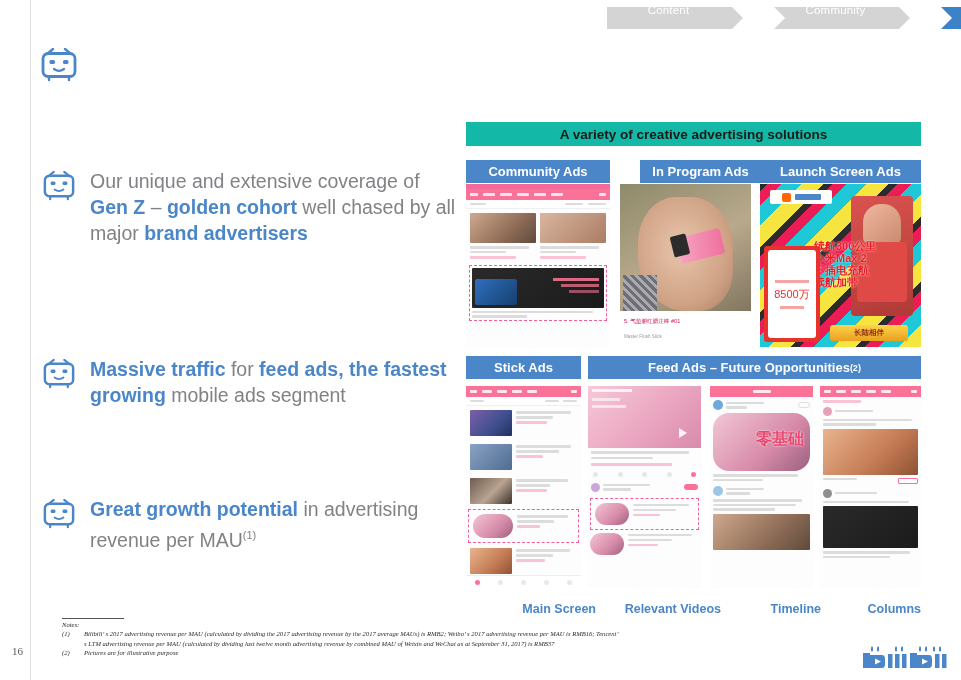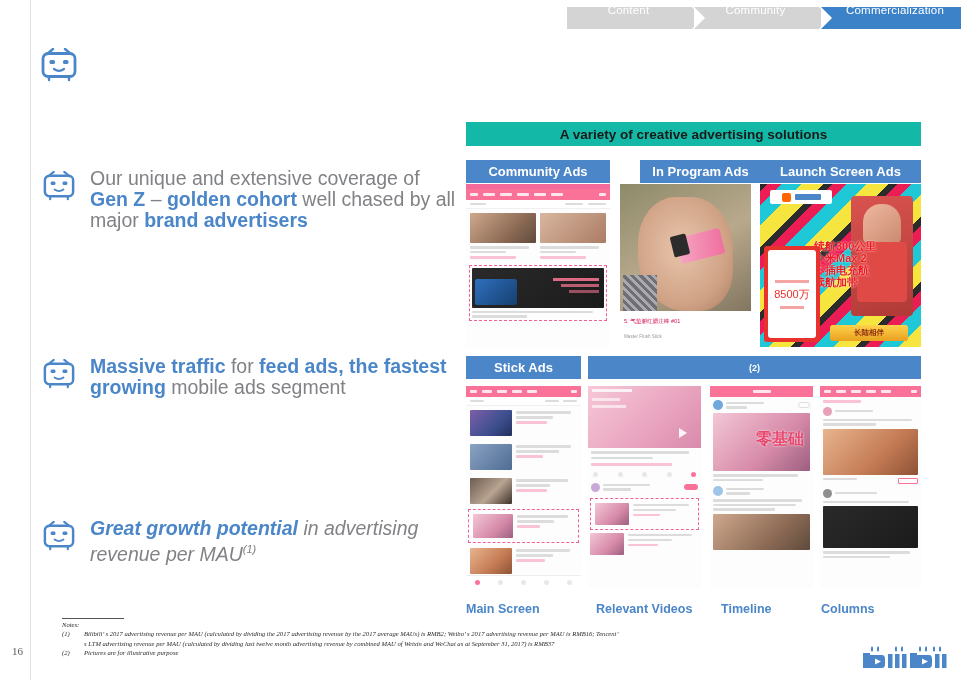--- a/index.html
+++ b/index.html
@@ -24,20 +24,21 @@
   }
   .crumb {
     height: 22px;
     display: flex; align-items: center; justify-content: center;
     color: #ffffff;
     font-size: 11.5px;
     letter-spacing: .2px;
     padding: 0 16px 16px 14px;
     position: relative;
     margin-right: 2px;
+    margin-left: 40px;
   }
   .crumb.inactive { background: #d4d4d4; }
   .crumb.active { background: #3c82c8; }
   .crumb::after {
     content: ""; position: absolute; right: -11px; top: 0;
     width: 0; height: 0;
     border-top: 11px solid transparent;
     border-bottom: 11px solid transparent;
     border-left: 11px solid #d4d4d4;
     z-index: 2;
@@ -76,24 +77,24 @@
   }
 
   
   .bullet {
     position: absolute; left: 42px;
     display: flex; gap: 14px; align-items: flex-start;
     width: 420px;
   }
   .b1 { top: 168px; }
   .b2 { top: 356px; }
-  .b3 { top: 518px; font-style: italic; }
+  .b3 { top: 496px; }
   .bullet .tv { margin-top: 3px; }
   .btext {
-    font-size: 19.5px; line-height: 21px; color: #808285;
+    font-size: 19.5px; line-height: 26px; color: #808285;
   }
   .btext .blue { color: #4a86c8; font-weight: bold; }
   .sup { font-size: 11px; vertical-align: super; }
   .banner {
     position: absolute; left: 466px; top: 122px; width: 455px; height: 24px;
     background: #14b8a6; color: #1a1a1a;
     font-size: 13.5px; font-weight: bold;
     display: flex; align-items: center; justify-content: center;
   }
   .secthead {
@@ -116,21 +117,21 @@
   .sE { left: 588px; top: 386px; width: 113px; height: 202px; }
   .sF { left: 710px; top: 386px; width: 103px; height: 202px; }
   .sG { left: 820px; top: 386px; width: 101px; height: 202px; }
 
   
   .caps {
     position: absolute; left: 466px; top: 602px; width: 455px;
     display: flex;
   }
   .cap {
-    color: #4a86c8; font-size: 12.5px; font-weight: bold; text-align: left;
+    color: #4a86c8; font-size: 12.5px; font-weight: bold; text-align: right;
   }
   .cap1 { width: 130px; }
   .cap2 { width: 125px; }
   .cap3 { width: 100px; }
   .cap4 { width: 100px; }
 
   
   .notes {
     position: absolute; left: 62px; top: 618px; width: 560px;
     font-family: "Liberation Serif", serif;
@@ -164,21 +165,21 @@
   .tabbar { height: 13px; background: #fff; border-top: 1px solid #eee; display: flex; }
   .tabitem { flex: 1; display: flex; align-items: center; justify-content: center; }
   .dot { width: 5px; height: 5px; border-radius: 50%; background: #e8e8e8; }
   .dot.on { background: #fb7299; }
 
   
   .ph1 { background: linear-gradient(135deg,#6c5c50,#b9a391 55%,#3c3129); }
   .ph2 { background: linear-gradient(135deg,#cfa98e,#8f6d57 60%,#5f4a3c); }
   .ph3 { background: linear-gradient(140deg,#2a2a2a,#1b1b1b); }
   .ph4 { background: linear-gradient(135deg,#7d5fa8,#3d4f8f 60%,#23305e); }
-  .ph5 { background: linear-gradient(135deg,#f3c7d6,#d78ba9 60%,#9c5f7f); }
+  .ph5 { background: linear-gradient(135deg,#f3c7d6,#d78ba9 60%,#9c5f7f); border-radius: 16px; }
   .ph6 { background: linear-gradient(135deg,#8aa3c4,#4f6c93); }
   .ph7 { background: linear-gradient(135deg,#e8b48e,#c47b54 60%,#8d5234); }
   .ph8 { background: linear-gradient(135deg,#d9b6a0,#ab7c63); }
 </style>
 </head>
 <body>
 
 <div class="left-rule"></div>
 
 <div class="crumbs">
@@ -272,20 +273,21 @@
 <div class="secthead sh2">
   <span>In Program Ads</span>
 </div>
 <div class="secthead sh3">
   <span>Launch Screen Ads</span>
 </div>
 <div class="secthead sh4">
   <span>Stick Ads</span>
 </div>
 <div class="secthead sh5">
+  <span>Feed Ads – Future Opportunities</span>
     <span class="sup" style="font-size:9px">(2)</span>
 </div>
 
 <div class="shot sA">
   <div class="ui">
     <div class="statbar"></div>
     <div class="navbar">
       <div class="navtxt" style="width:8px"></div>
       <div class="navtxt" style="width:12px"></div>
       <div class="navtxt" style="width:12px"></div>

